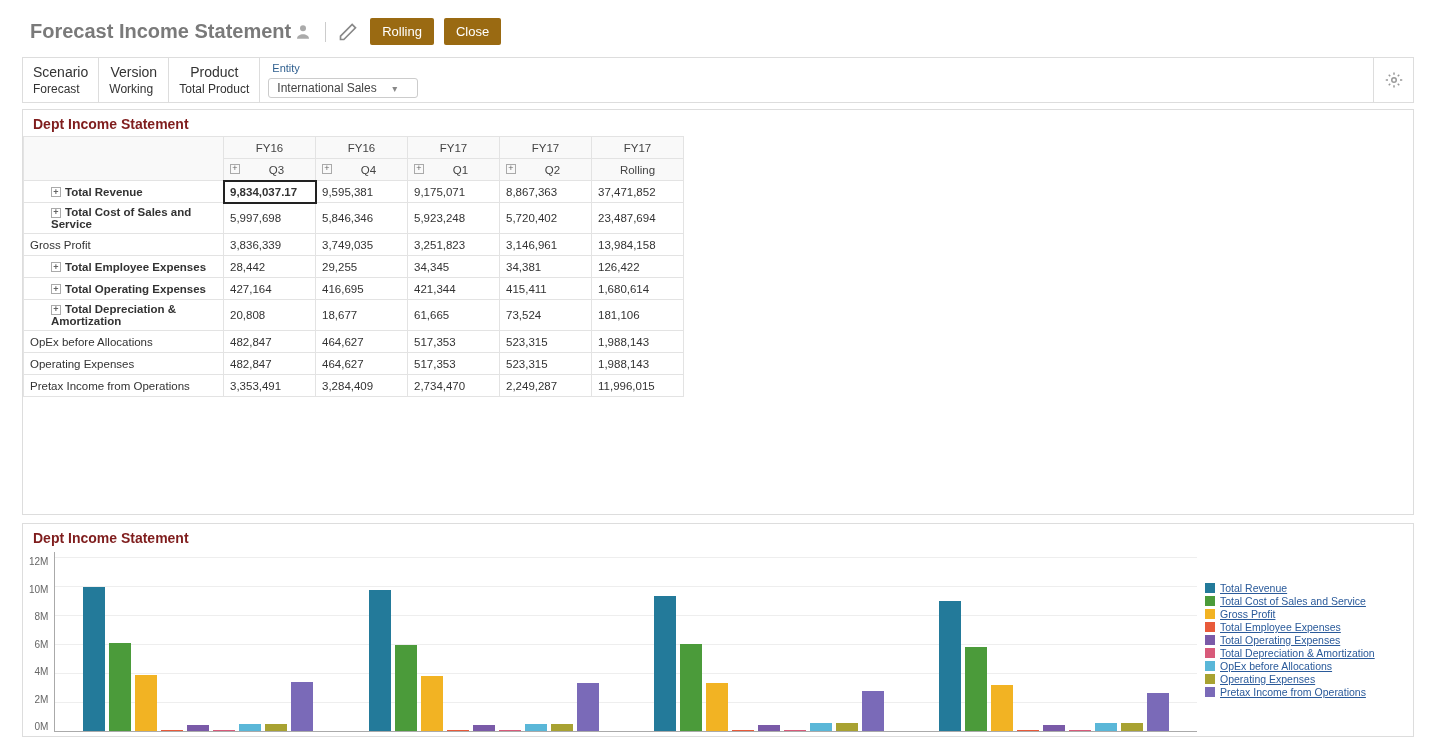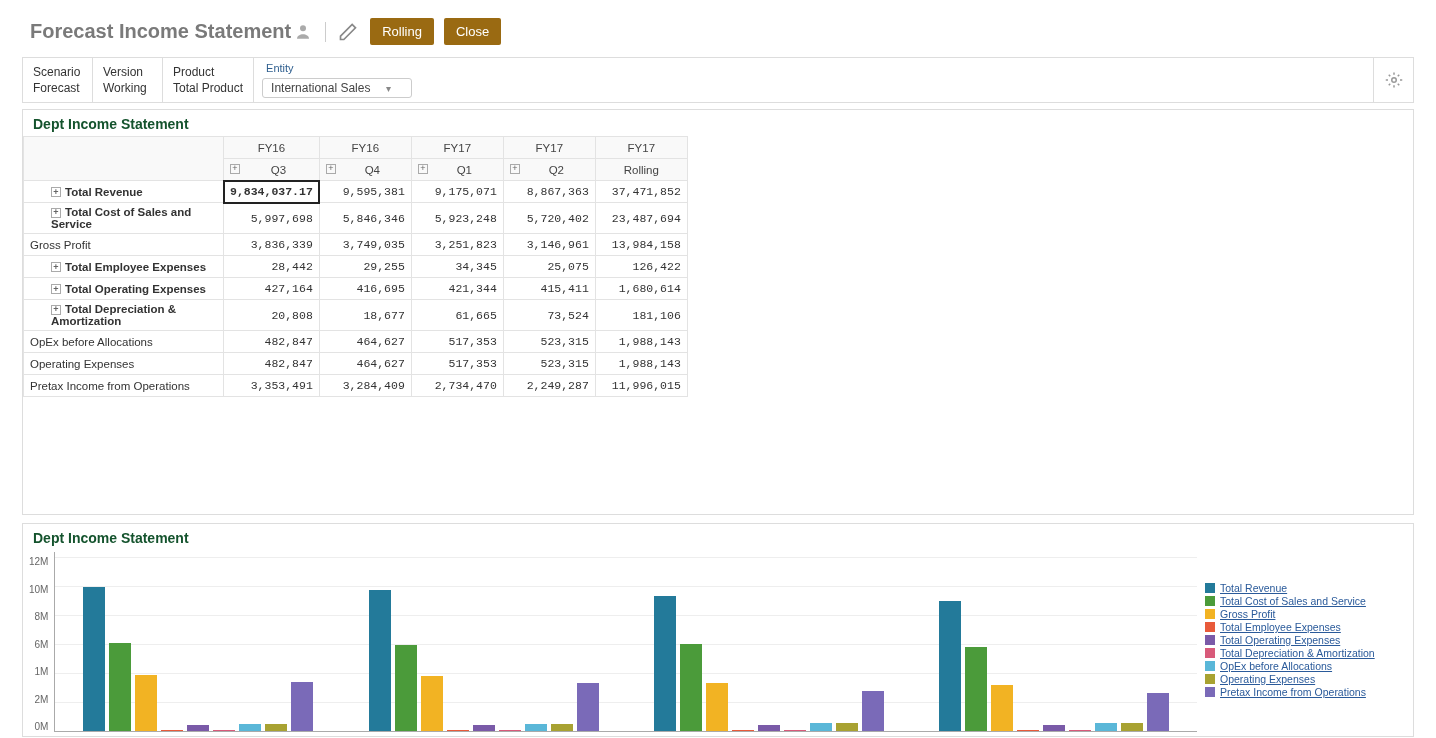--- a/index.html
+++ b/index.html
@@ -52,21 +52,21 @@
   }
   .filter-cell {
     border-right: 1px solid #ddd;
     padding: 4px 10px;
     display: flex;
     flex-direction: column;
     justify-content: center;
     gap: 2px;
     min-width: 70px;
   }
-  .filter-cell .lbl { font-size: 12px; color: #333; }
+  .filter-cell .lbl { font-size: 14px; color: #333; text-align: center; }
   .filter-cell .val { font-size: 12px; color: #333; }
   .filter-cell.entity { flex-direction: column; padding: 4px 8px; }
   .entity-label { font-size: 11px; color: #2f5f8f; padding-left: 4px; }
   .entity-select {
     border: 1px solid #ccc;
     border-radius: 3px;
     padding: 2px 20px 2px 8px;
     font-size: 12px;
     color: #444;
     background: #fff;
@@ -86,21 +86,21 @@
     display: flex;
     align-items: center;
     justify-content: center;
     border-left: 1px solid #ddd;
     color: #888;
     cursor: pointer;
   }
   .panel-title {
     font-size: 14px;
     font-weight: bold;
-    color: #14532d;
+    color: #7f1d1d;
     padding: 6px 10px 4px 10px;
   }
   .table-wrap {
     border: 1px solid #ddd;
     margin: 0 2px;
     height: 406px;
     overflow: hidden;
   }
   table.grid {
     border-collapse: collapse;
@@ -119,21 +119,21 @@
     text-align: center;
     color: #444;
   }
   .rowhdr {
     text-align: left;
     width: 200px;
     background: #fdfdfd;
     font-size: 11.5px;
   }
   .rowhdr.bold { font-weight: bold; padding-left: 27px; }
-  .num { text-align: right; width: 92px; font-family: Liberation Mono, monospace; }
+  .num { width: 92px; }
   .selected-cell {
     outline: 2px solid #222;
     outline-offset: -1px;
     font-weight: bold;
   }
   .expander {
     display: inline-flex;
     width: 10px; height: 10px;
     border: 1px solid #aaa;
     align-items: center;
@@ -311,21 +311,21 @@
           <td class="num">3,749,035</td>
           <td class="num">3,251,823</td>
           <td class="num">3,146,961</td>
           <td class="num">13,984,158</td>
         </tr>
         <tr>
           <td class="rowhdr bold"><span class="expander">+</span><span>Total Employee Expenses</span></td>
           <td class="num">28,442</td>
           <td class="num">29,255</td>
           <td class="num">34,345</td>
-          <td class="num">25,075</td>
+          <td class="num">34,381</td>
           <td class="num">126,422</td>
         </tr>
         <tr>
           <td class="rowhdr bold"><span class="expander">+</span><span>Total Operating Expenses</span></td>
           <td class="num">427,164</td>
           <td class="num">416,695</td>
           <td class="num">421,344</td>
           <td class="num">415,411</td>
           <td class="num">1,680,614</td>
         </tr>
@@ -366,21 +366,21 @@
 </div>
 
 <div class="chart-wrap">
   <div class="panel-title">Dept Income Statement</div>
   <div class="chart-body">
     <div class="y-axis" id="y-axis">
         <div>12M</div>
         <div>10M</div>
         <div>8M</div>
         <div>6M</div>
-        <div>1M</div>
+        <div>4M</div>
         <div>2M</div>
         <div>0M</div>
       </div>
     <div class="plot" id="plot">
         <div class="group">
           <div class="bar s0" title="Total Revenue: 9,834,037" style="height: 144.233px;"></div>
           <div class="bar s1" title="Total Cost of Sales and Service: 5,997,698" style="height: 87.9662px;"></div>
           <div class="bar s2" title="Gross Profit: 3,836,339" style="height: 56.2663px;"></div>
           <div class="bar s3" title="Total Employee Expenses: 28,442" style="height: 1px;"></div>
           <div class="bar s4" title="Total Operating Expenses: 427,164" style="height: 6.26507px;"></div>

